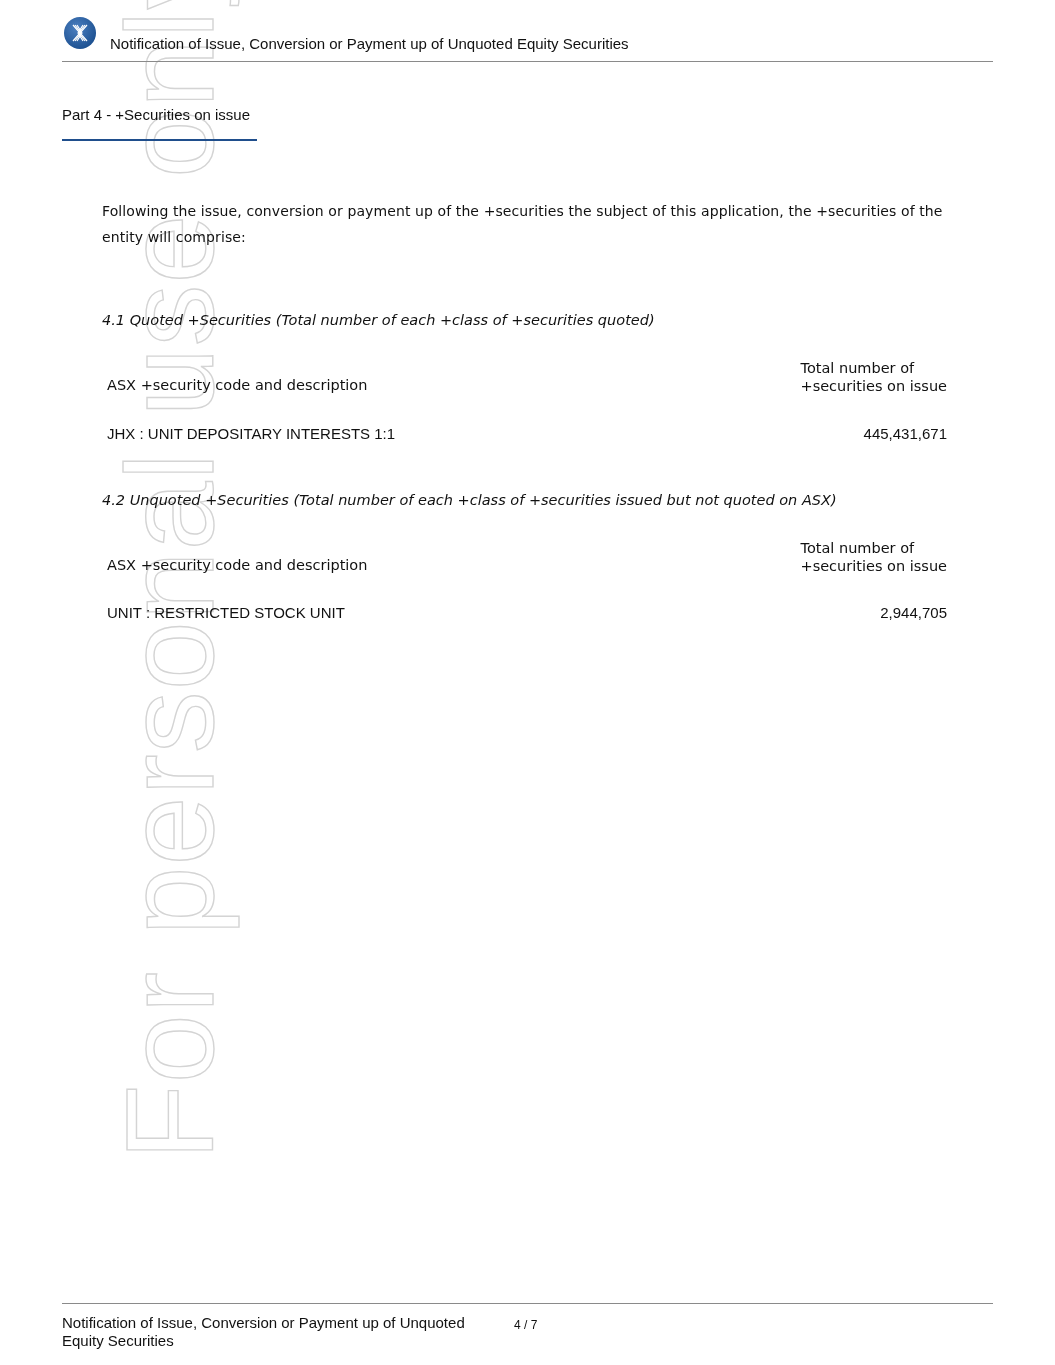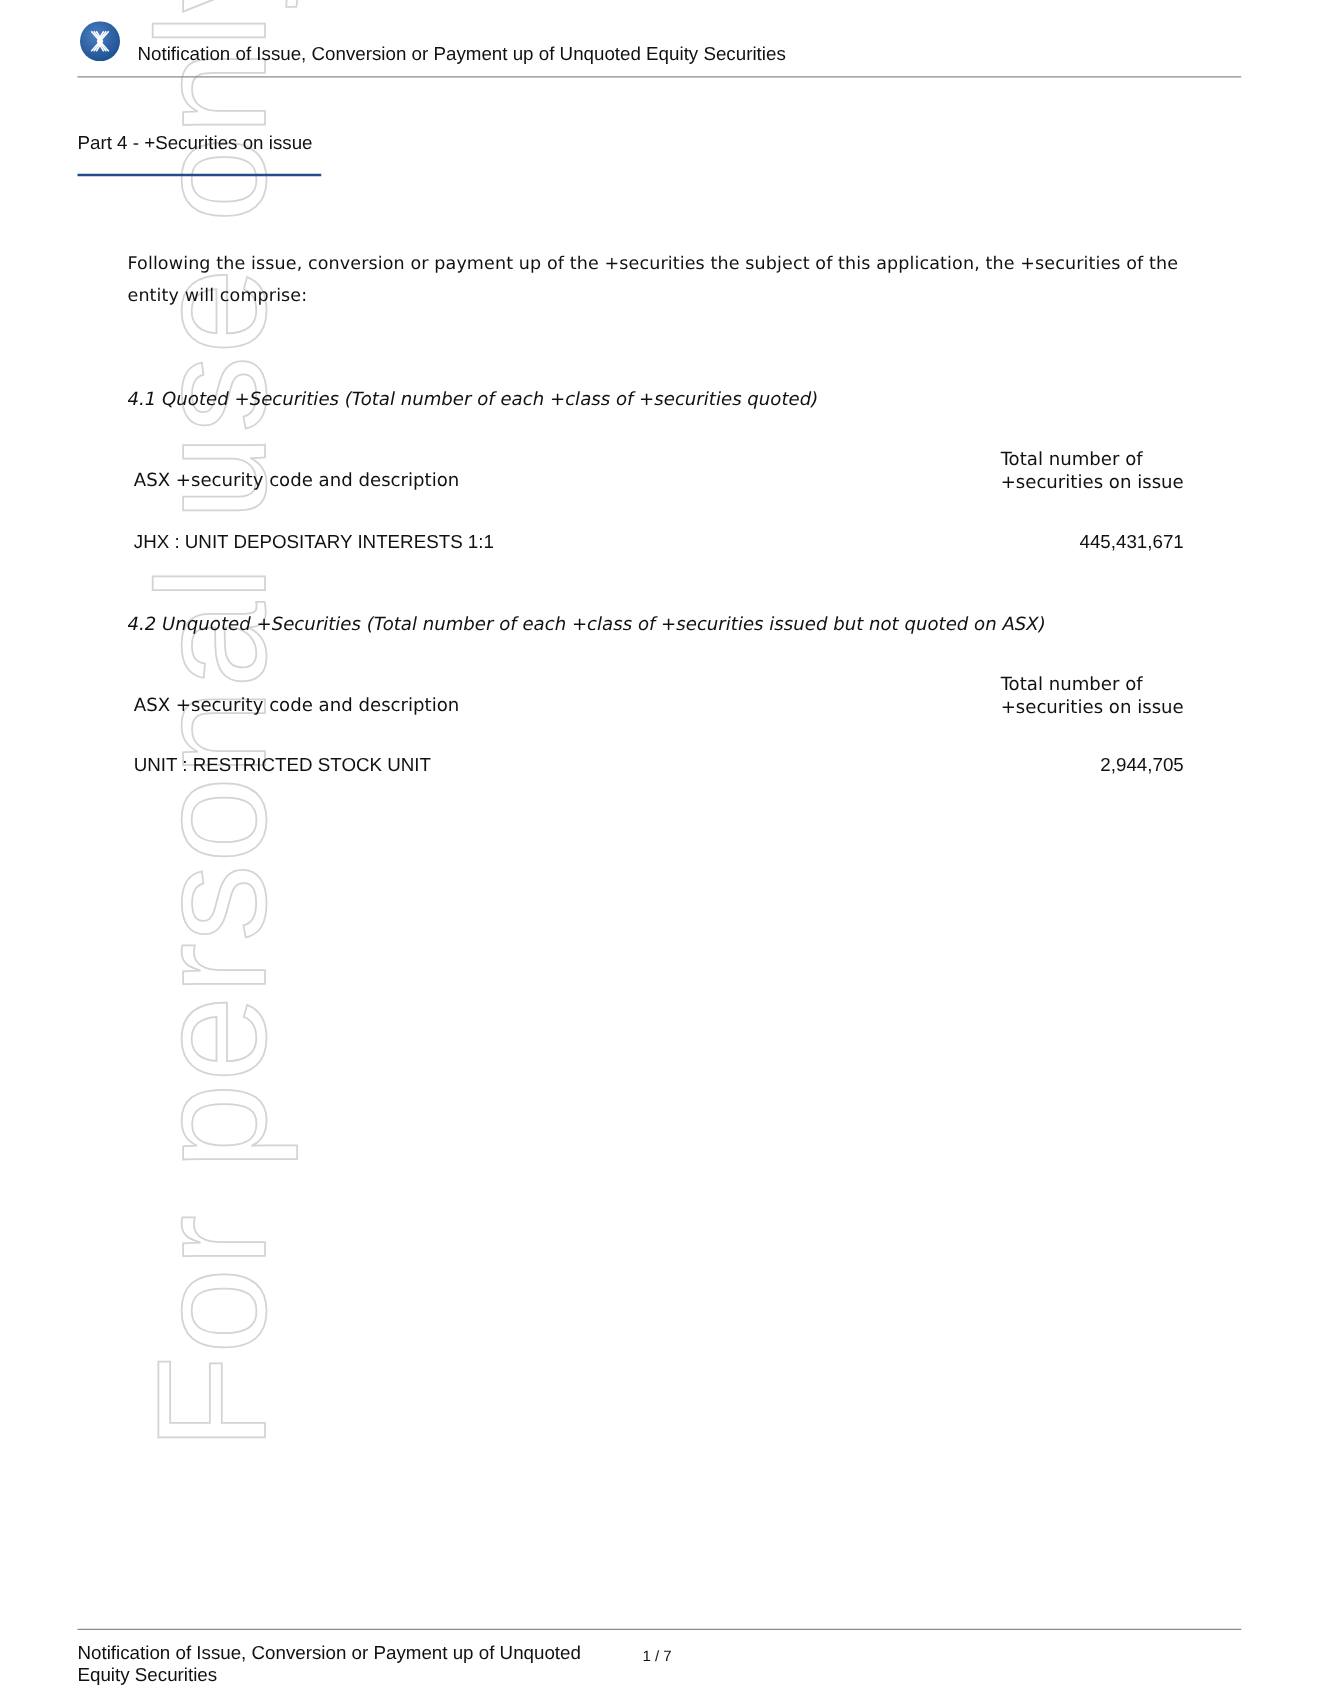--- a/index.html
+++ b/index.html
@@ -112,14 +112,14 @@
 <div class="col-head-left" style="top:557px;">ASX +security code and description</div>
 <div class="col-head-right" style="top:539px;">
   <div>Total number of</div>
   <div>+securities on issue</div>
 </div>
 <div class="row-left" style="top:604px;">UNIT : RESTRICTED STOCK UNIT</div>
 <div class="row-right" style="top:604px;">2,944,705</div>
 
 <div class="footer">
   <div class="footer-title">Notification of Issue, Conversion or Payment up of Unquoted Equity Securities</div>
-  <div class="footer-page">1 / 7</div>
+  <div class="footer-page">4 / 7</div>
 </div>
 
 </body></html>

